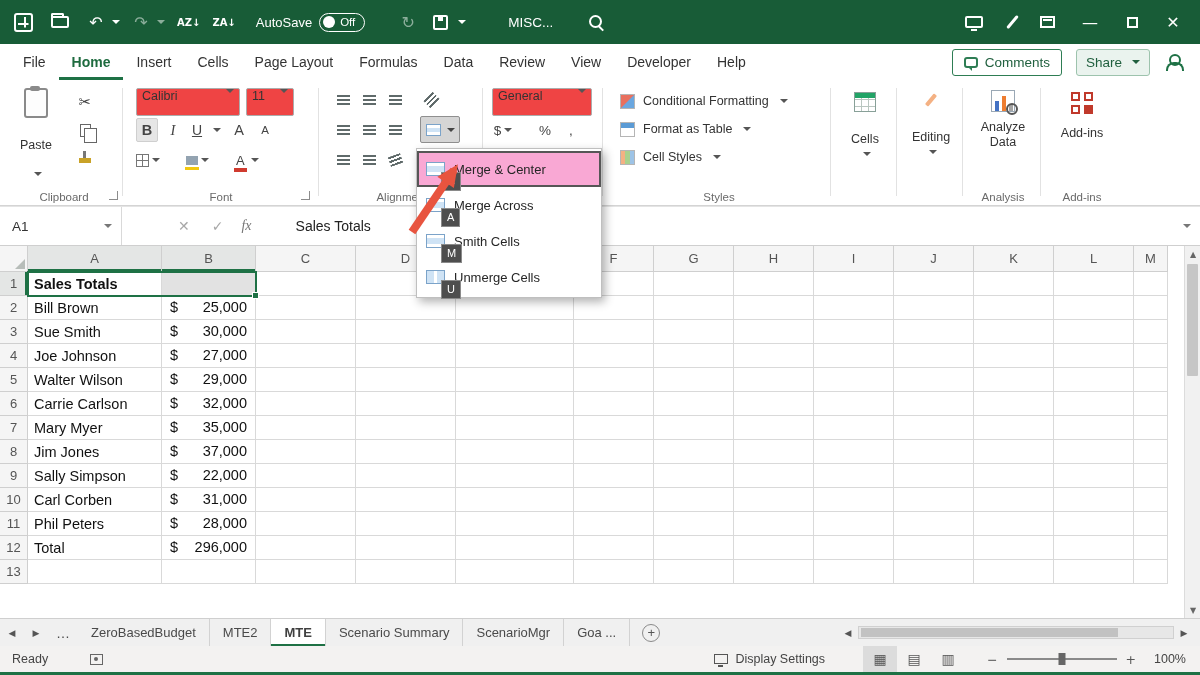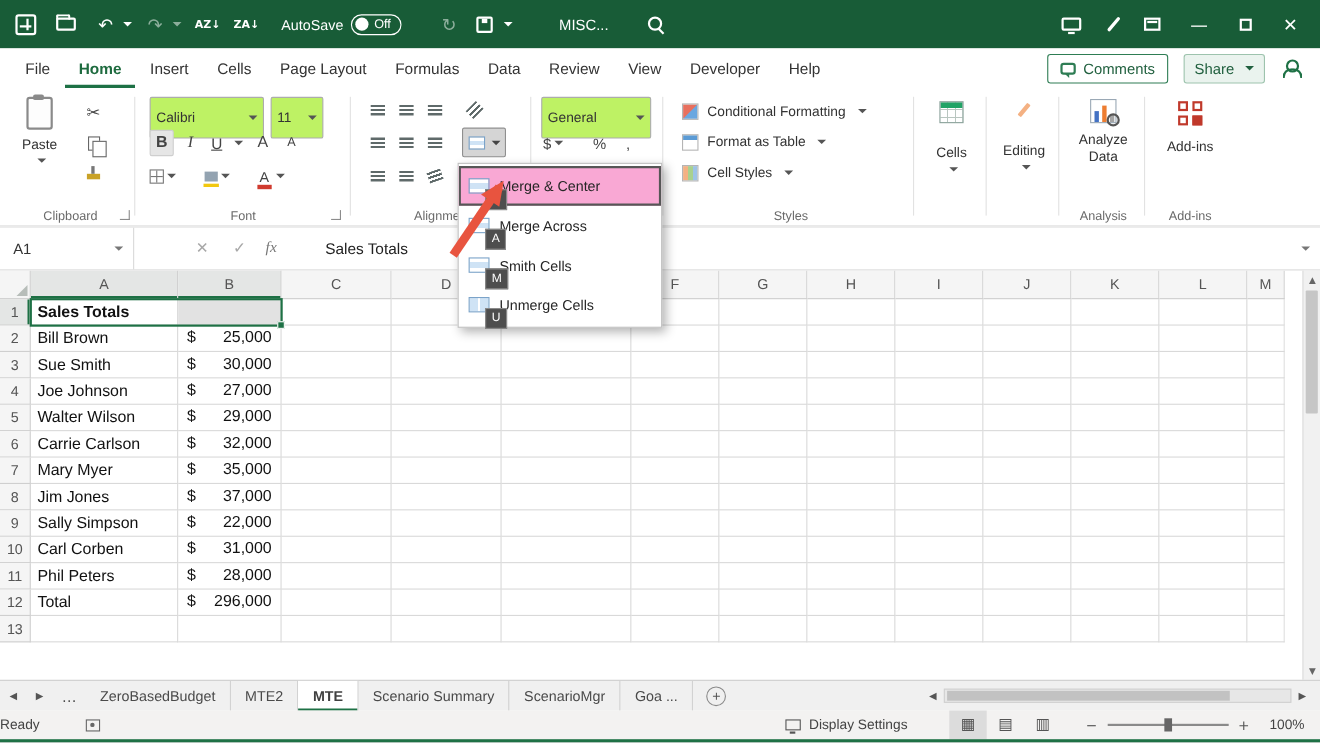--- a/index.html
+++ b/index.html
@@ -44,21 +44,21 @@
   .personic{width:16px;height:17px;position:relative;margin:0 18px 0 16px;align-self:center}
   .personic::before{content:"";position:absolute;left:3px;top:0;width:8px;height:8px;border:2px solid #1e7145;border-radius:50%}
   .personic::after{content:"";position:absolute;left:0;bottom:0;width:14px;height:7px;border:2px solid #1e7145;border-bottom:none;border-radius:8px 8px 0 0}
 
   
   .ribbon{position:absolute;top:80px;left:0;right:0;height:126px;background:#fff;border-bottom:1px solid #d4d4d4;color:#444}
   .group{position:absolute;top:0;height:126px}
   .glabel{position:absolute;bottom:3px;left:0;right:0;text-align:center;font-size:11.5px;color:#6a6a6a}
   .vsep{position:absolute;top:8px;height:108px;width:1px;background:#e2e2e2}
   .launcher{position:absolute;bottom:6px;width:9px;height:9px;border-right:1.5px solid #8c8c8c;border-bottom:1.5px solid #8c8c8c}
-  .combo{position:absolute;display:flex;align-items:center;justify-content:space-between;height:38px;border:1px solid #acacac;background:#bef264;font-size:12.5px;color:#333;padding:0 5px;border-radius:2px}
+  .combo{position:absolute;display:flex;align-items:flex-start;justify-content:space-between;height:28px;border:1px solid #acacac;background:#ef4444;font-size:12.5px;color:#333;padding:0 5px;border-radius:2px}
   .sbtn{position:absolute;display:inline-flex;align-items:center;justify-content:center;height:24px;min-width:22px;color:#444;font-size:13.5px;border-radius:2px}
   .bars{display:inline-block;width:13px;height:10px;background:repeating-linear-gradient(180deg,#5f6a6a 0 2px,transparent 2px 4px)}
   .bigbtn{position:absolute;left:2px;right:2px;display:flex;flex-direction:column;align-items:center;font-size:12.5px;color:#333;text-align:center}
   .pasteic{width:24px;height:30px;border:2px solid #8a8a8a;border-radius:3px;position:relative;background:#fdfdfd}
   .pasteic::before{content:"";position:absolute;top:-4px;left:4px;width:10px;height:5px;background:#8a8a8a;border-radius:2px}
   .cutg{font-size:15px;color:#444}
   .copyic{width:11px;height:13px;border:1.5px solid #666;background:#fff;position:relative}
   .copyic::before{content:"";position:absolute;left:3px;top:3px;width:11px;height:13px;border:1.5px solid #666;background:#fff}
   .fpic{width:12px;height:5px;background:#c9a227;position:relative}
   .fpic::after{content:"";position:absolute;left:4px;top:-7px;width:3px;height:7px;background:#777}
@@ -143,21 +143,21 @@
   .shtab{display:flex;align-items:center;padding:0 13px;border-right:1px solid #d2d2d2}
   .shtab.active{background:#fff;color:#404040;font-weight:700;box-shadow:inset 0 -2px 0 #1e7145}
   .addsheet{width:18px;height:18px;border:1px solid #8a8a8a;border-radius:50%;display:flex;align-items:center;justify-content:center;align-self:center;margin-left:12px;font-size:13px;color:#555;line-height:1}
   .hscroll{display:flex;align-items:center;margin-left:auto;margin-right:8px;width:352px;gap:2px}
   .hsarrow{width:16px;text-align:center;font-size:9px;color:#555}
   .htrack{flex:1;height:13px;background:#e7e7e7;border:1px solid #d0d0d0;position:relative}
   .hthumb{position:absolute;left:2px;top:1px;height:9px;width:82%;background:#c2c2c2}
 
   
   .status{position:absolute;top:646px;left:0;right:0;height:26px;background:#f3f2f1;display:flex;align-items:center;font-size:12.5px;color:#444}
-  .ready{}
+  .ready{margin-left:12px}
   .macroic{width:13px;height:11px;border:1.5px solid #666;margin-left:42px;position:relative}
   .macroic::after{content:"";position:absolute;left:3px;top:2px;width:4px;height:4px;border-radius:50%;background:#666}
   .dset{display:flex;align-items:center;gap:7px;margin-left:auto}
   .dmon{width:14px;height:10px;border:1.5px solid #555;position:relative}
   .dmon::after{content:"";position:absolute;left:3px;bottom:-4px;width:5px;height:2px;background:#555}
   .viewbtns{display:flex;margin-left:38px}
   .vbtn{width:34px;height:26px;display:flex;align-items:center;justify-content:center;font-size:14px;color:#555}
   .vbtn.active{background:#dcdcdc}
   .zoomer{display:flex;align-items:center;gap:9px;margin:0 12px 0 22px;color:#555}
   .ztrack{width:110px;height:2px;background:#8a8a8a;position:relative}
@@ -217,21 +217,21 @@
     <span class="sharebtn">
         <span>Share</span>
         <span class="chev"></span>
       </span>
     <span class="personic"></span>
   </div>
 
   <div class="ribbon">
 
     <div class="group" style="left:8px;width:112px">
-      <div class="bigbtn" style="top:8px;width:52px;gap:6px">
+      <div class="bigbtn" style="top:8px;width:52px;gap:20px">
         <span class="pasteic"></span>
         <span>Paste</span>
         <span class="chev" style="color:#555"></span>
       </div>
       <span class="sbtn gly cutg" style="left:66px;top:10px">✂</span>
       <span class="sbtn" style="left:66px;top:38px">
           <span class="copyic"></span>
         </span>
       <span class="sbtn" style="left:66px;top:68px">
           <span class="fpic"></span>

